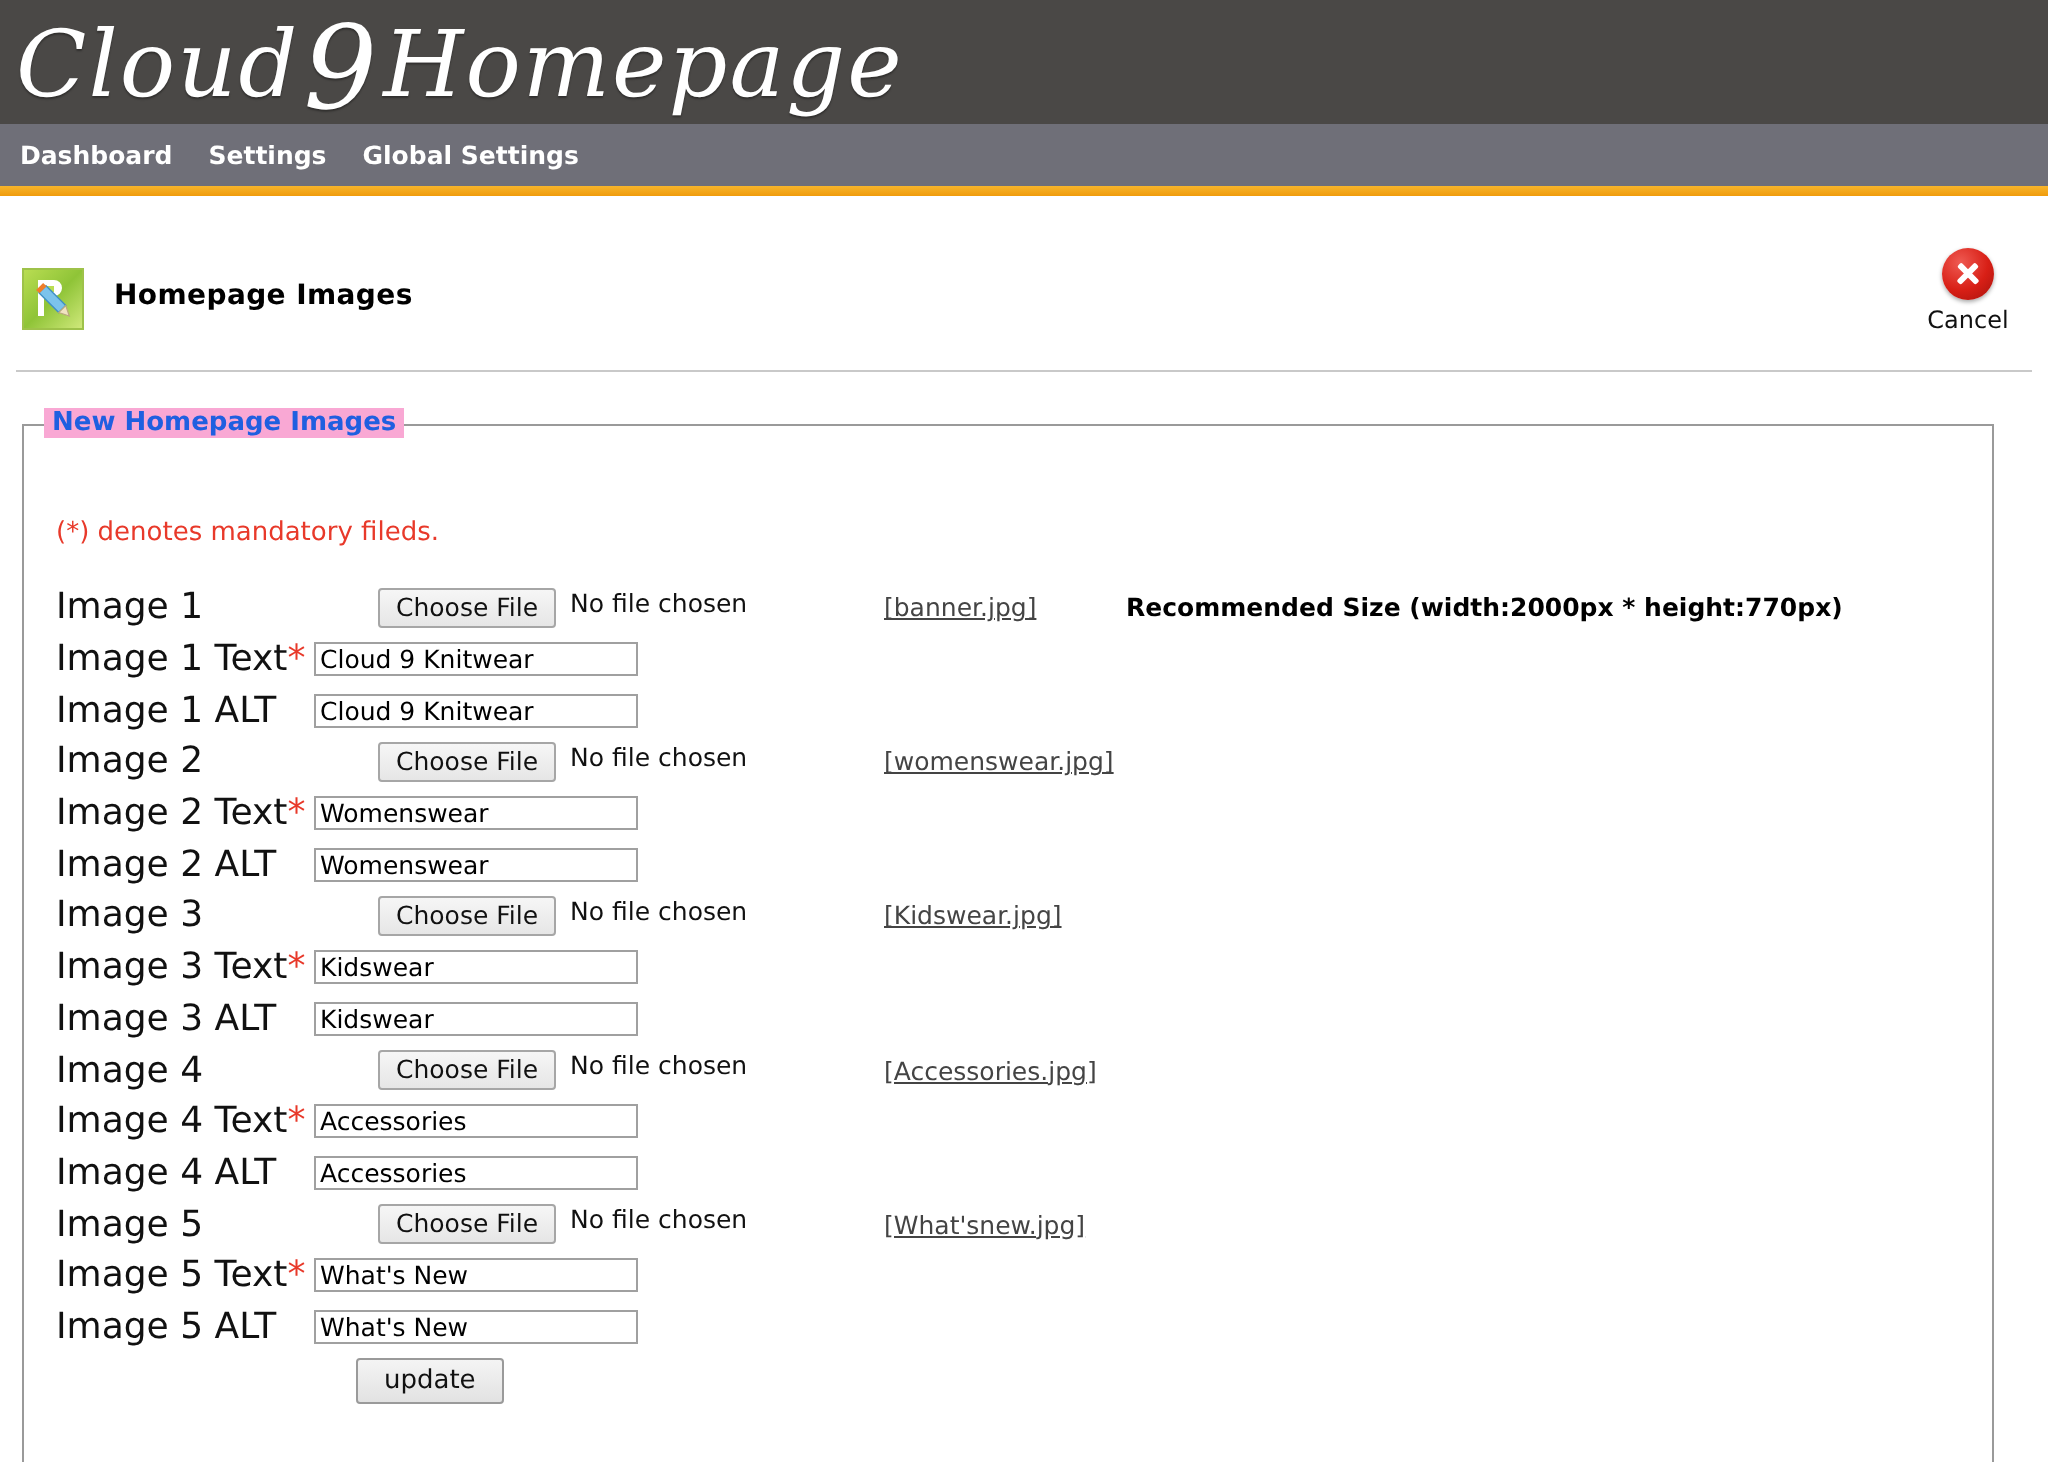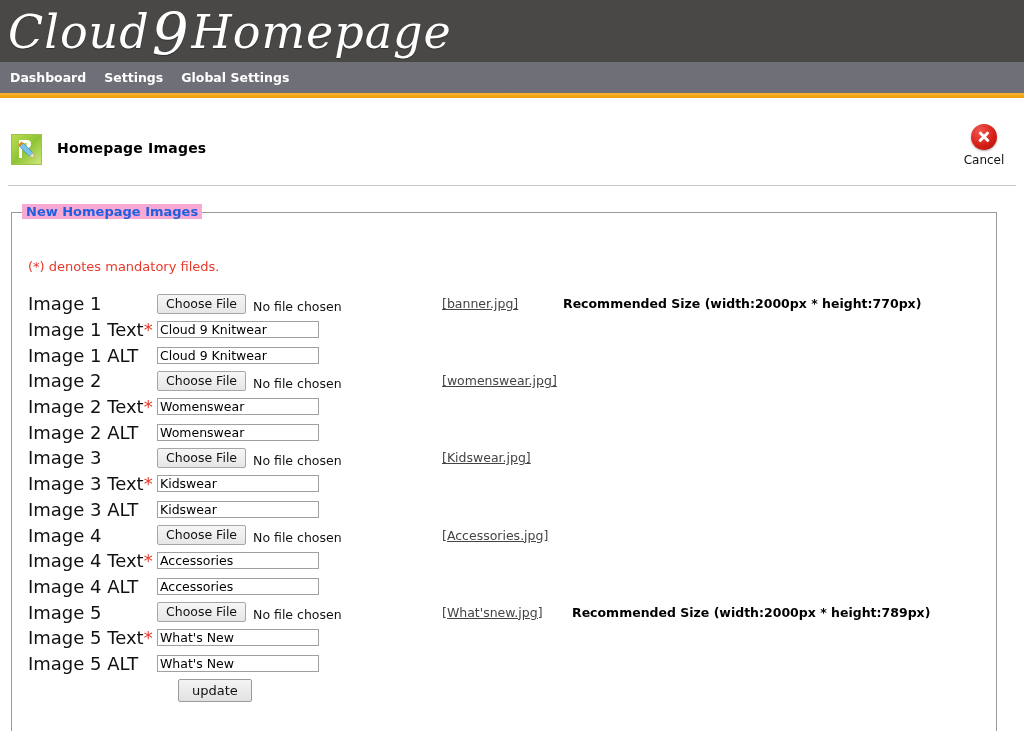--- a/index.html
+++ b/index.html
@@ -185,22 +185,23 @@
     box-sizing: border-box;
     font-size: 18px;
     font-family: "DejaVu Sans", sans-serif;
     color: #111;
     white-space: nowrap;
   }
   .req { color: #e8392a; }
 
   .filewrap {
     display: flex;
-    align-items: flex-end;
-    white-space: nowrap;
+    align-items: flex-start;
+    white-space: nowrap;
+    margin-left: 32px;
   }
   .file-btn {
     display: inline-block;
     background: linear-gradient(to bottom, #f6f6f6 0%, #e6e6e6 100%);
     border: 1px solid #a6a6a6;
     border-radius: 2px;
     padding: 1px 8px 2px 8px;
     font-size: 12.5px;
     font-family: "DejaVu Sans", sans-serif;
     color: #111;
@@ -382,21 +383,20 @@
         </div>
       </div>
       <div class="img-group">
         <div class="line">
           <div class="lbl">Image 5 </div>
           <div class="filewrap">
             <span class="file-btn">Choose File</span>
             <span class="file-status">No file chosen</span>
           </div>
           <div class="filelink"><a>[What'snew.jpg]</a></div>
-          <div class="rec-size" style="left:560px">Recommended Size (width:2000px * height:789px)</div>
         </div>
         <div class="line">
           <div class="lbl"><span>Image 5 Text</span><span class="req">*</span></div>
           <input class="txtinput" type="text" value="What's New" style="">
         </div>
         <div class="line">
           <div class="lbl">Image 5 ALT</div>
           <input class="txtinput" type="text" value="What's New" style="">
         </div>
       </div>

